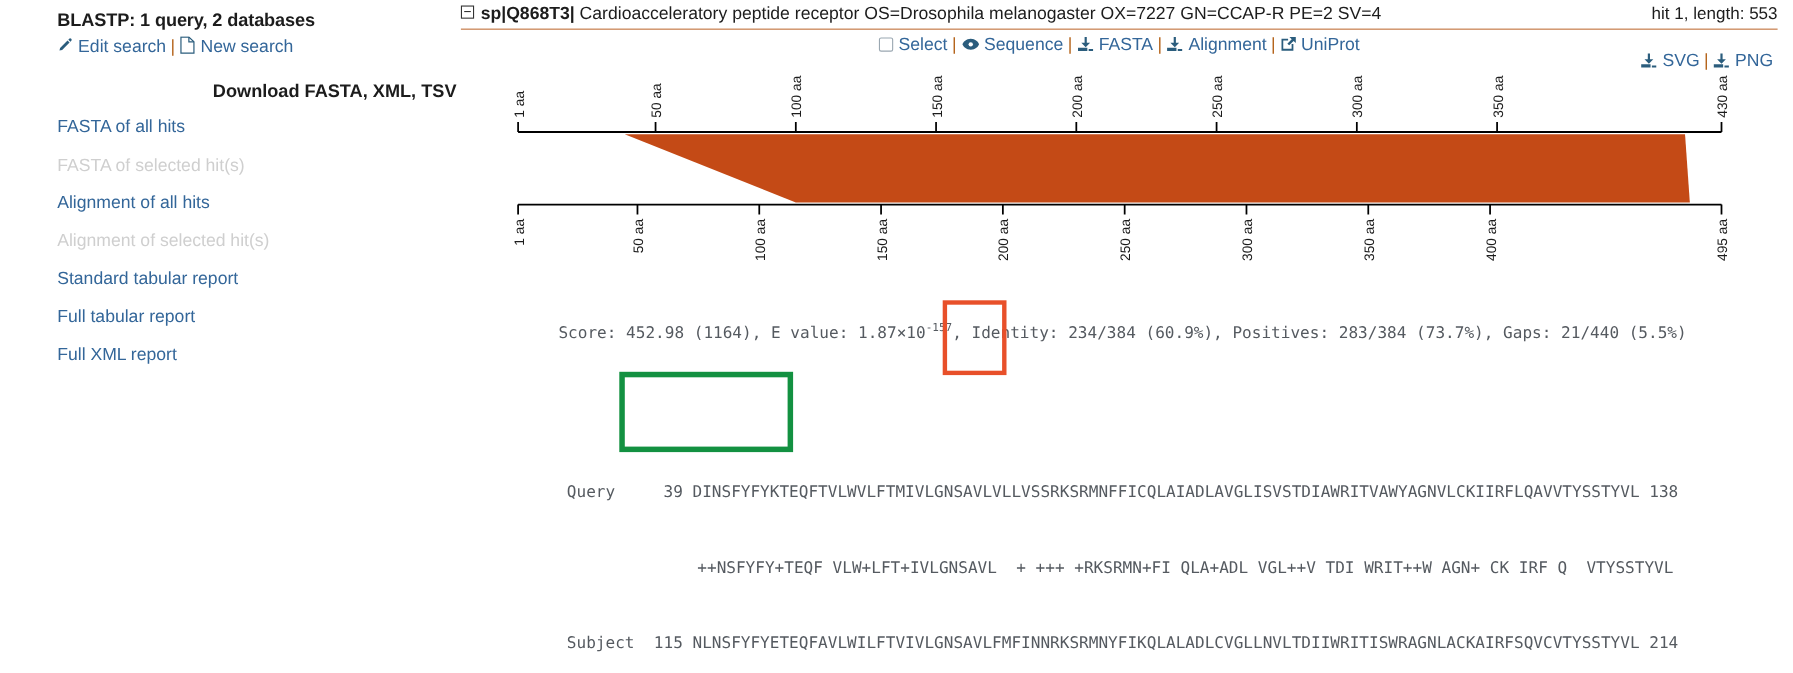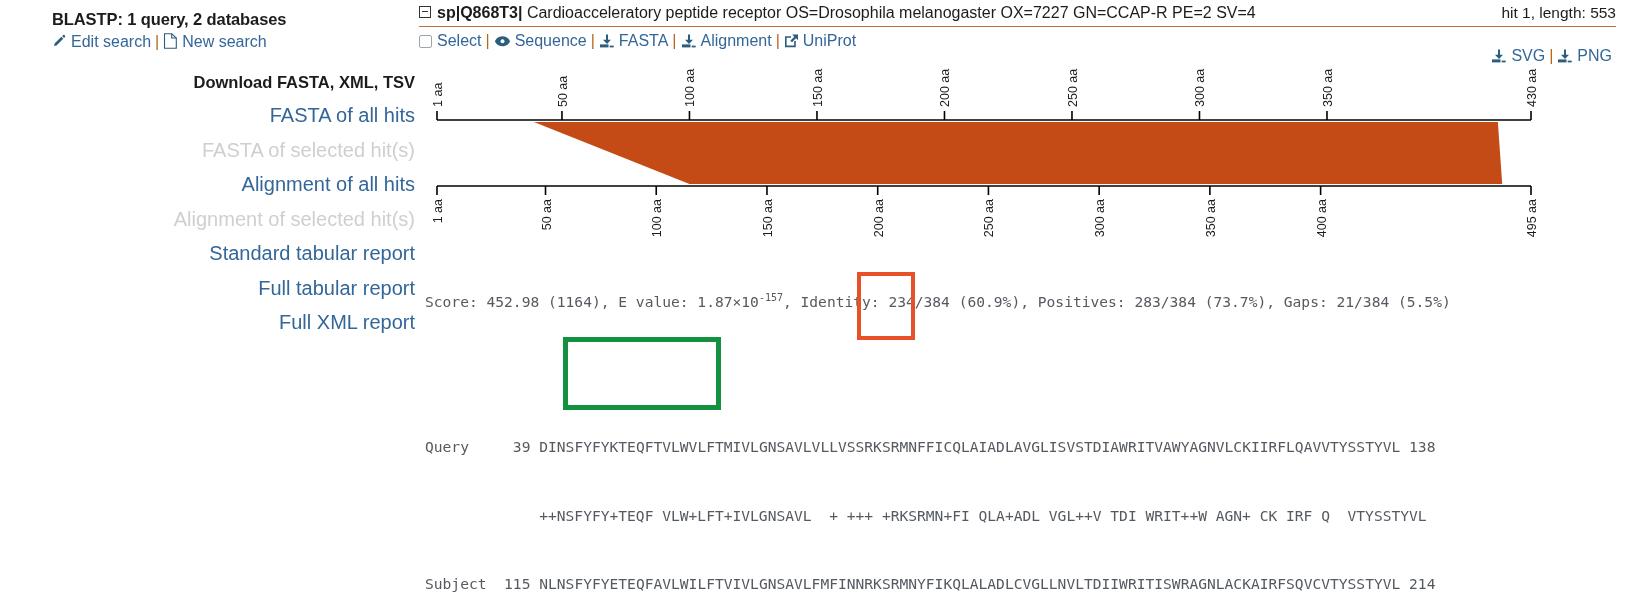--- a/index.html
+++ b/index.html
@@ -18,27 +18,27 @@
     font-size:16.5px; font-weight:bold; color:#1c1c1c;
     letter-spacing:-0.1px; margin:4px 0 4px 0;
   }
   .side-links { font-size:16px; color:#336699; margin-bottom:2px; white-space:nowrap; }
   .side-links a { color:#336699; text-decoration:none; }
   .sep { color:#b5651d; margin:0 4px; }
   .side-sub {
     font-size:16.5px; font-weight:bold; color:#1c1c1c; margin:20px 0 6px 0;text-align:right;
   }
   .side-item {
-    font-size:20px; color:#336699; line-height:34.5px; white-space:nowrap;text-align:right;
+    font-size:16px; color:#336699; line-height:34.5px; white-space:nowrap;
   }
   .side-item.disabled { color:#cfcfcf; }
   .ico { display:inline-block; vertical-align:-2px; margin-right:4px; }
 
   
-  .main { flex:1 1 auto; padding:4px 14px 0 4px; box-sizing:border-box; position:relative; }
+  .main { flex:1 1 auto; padding:4px 14px 0 4px; box-sizing:border-box; position:relative;text-align:center; }
 
   .hit-head {
     display:flex; align-items:baseline; justify-content:space-between;
     border-bottom:1px solid #c0703a; padding:0 0 4px 0;
   }
   .hit-title { font-size:16px; color:#1c1c1c; white-space:nowrap; }
   .hit-title b { font-weight:bold; }
   .hit-meta { font-size:15.5px; color:#1c1c1c; white-space:nowrap; padding-left:16px; }
 
   .toggle {
@@ -221,21 +221,21 @@
           <text x="795.8866396761133" y="141" font-size="12.5" font-family="&quot;Liberation Sans&quot;, sans-serif" fill="#1c1c1c" transform="rotate(-90 795.8866396761133 141)" text-anchor="end">350 aa</text>
           <line x1="901.6153846153846" y1="128" x2="901.6153846153846" y2="137" stroke="#000" stroke-width="1.6"></line>
           <text x="906.6153846153846" y="141" font-size="12.5" font-family="&quot;Liberation Sans&quot;, sans-serif" fill="#1c1c1c" transform="rotate(-90 906.6153846153846 141)" text-anchor="end">400 aa</text>
           <line x1="1112" y1="128" x2="1112" y2="137" stroke="#000" stroke-width="1.6"></line>
           <text x="1117" y="141" font-size="12.5" font-family="&quot;Liberation Sans&quot;, sans-serif" fill="#1c1c1c" transform="rotate(-90 1117 141)" text-anchor="end">495 aa</text>
           <polygon points="114.9044289044289,64 1078.848484848485,64 1083.2105263157896,126 270.46153846153845,126" fill="#c44a16"></polygon>
         </svg>
     </div>
 
     <div class="aln">
-      <div class="stat"><span>Score: 452.98 (1164), E value: 1.87×10</span><sup>-157</sup><span>, Identity: 234/384 (60.9%), Positives: 283/384 (73.7%), Gaps: 21/384 (5.5%)</span></div>
+      <div class="stat"><span>Score: 452.98 (1164), E value: 1.87×10</span><sup>-157</sup><span>, Identity: 234/384 (60.9%), Positives: 283/384 (73.7%), Gaps: 21/440 (5.5%)</span></div>
 
       <div class="blk">
         <div class="row"><span>Query  </span><span>   39 </span><span>DINSFYFYKTEQFTVLWVLFTMIVLGNSAVLVLLVSSRKSRMNFFICQLAIADLAVGLISVSTDIAWRITVAWYAGNVLCKIIRFLQAVVTYSSTYVL</span><span> 138</span></div>
         <div class="row"><span>             ++NSFYFY+TEQF VLW+LFT+IVLGNSAVL  + +++ +RKSRMN+FI QLA+ADL VGL++V TDI WRIT++W AGN+ CK IRF Q  VTYSSTYVL</span></div>
         <div class="row"><span>Subject</span><span>  115 </span><span>NLNSFYFYETEQFAVLWILFTVIVLGNSAVLFMFINNRKSRMNYFIKQLALADLCVGLLNVLTDIIWRITISWRAGNLACKAIRFSQVCVTYSSTYVL</span><span> 214</span></div>
       </div>
 
       
 
       

